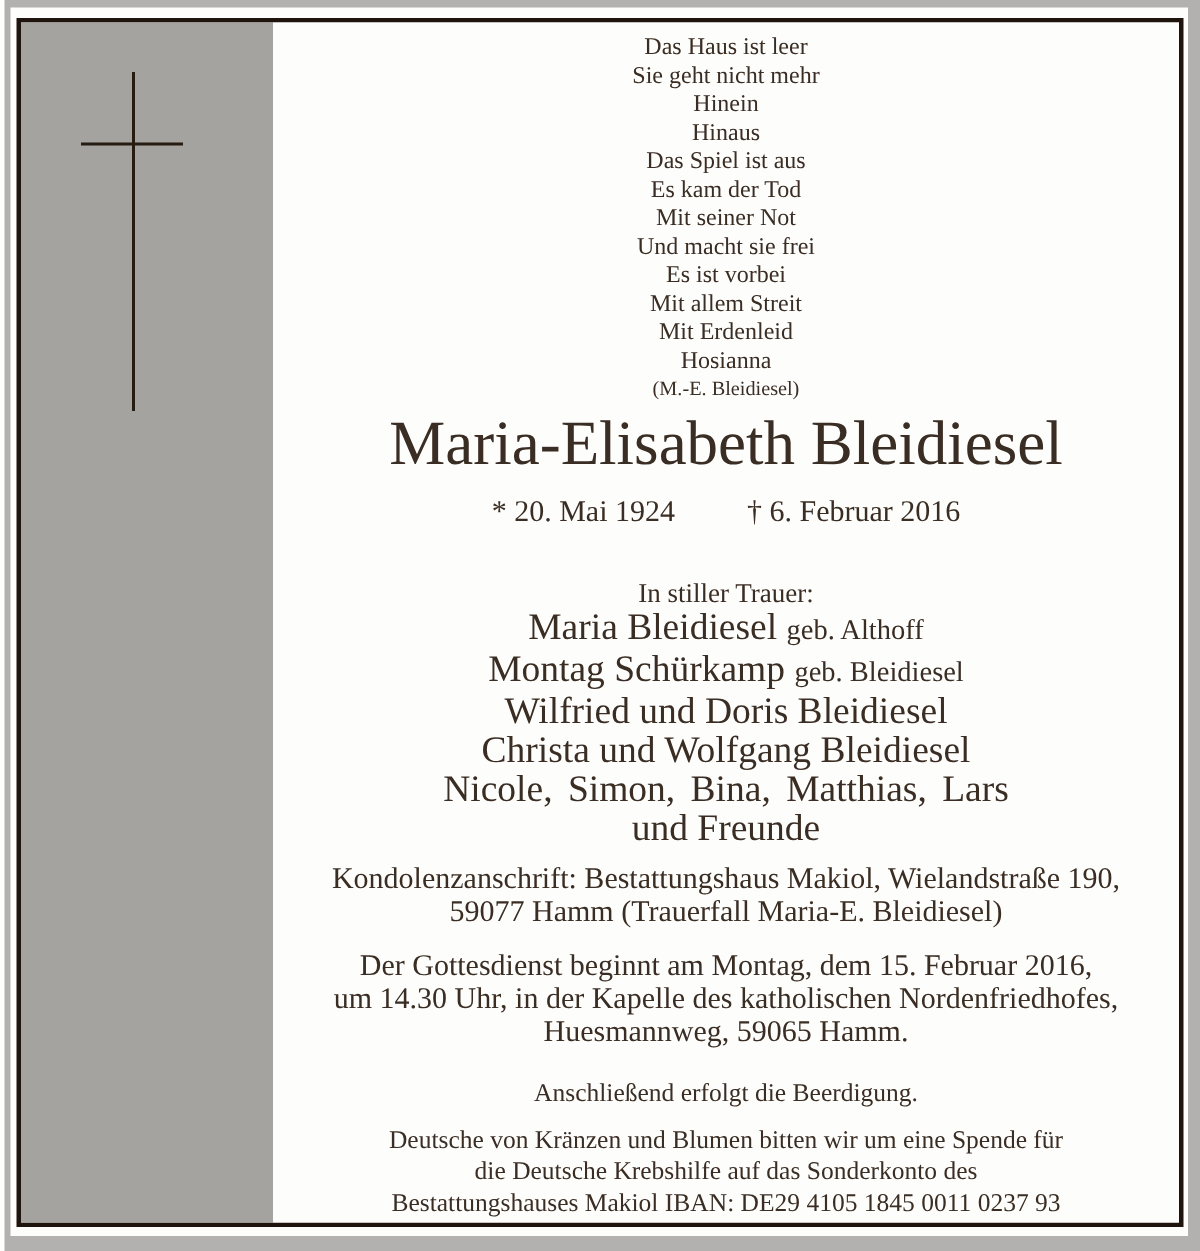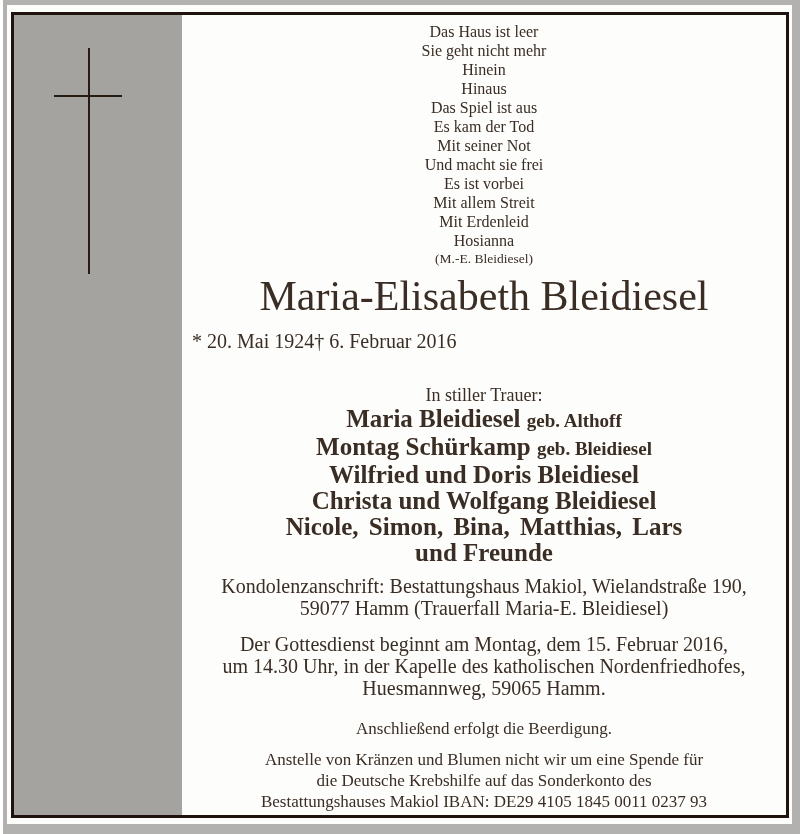--- a/index.html
+++ b/index.html
@@ -59,25 +59,25 @@
   .poem { font-size: 16px; line-height: 19px; }
   .poem-attribution { font-size: 13.5px; line-height: 17px; }
   .deceased-name {
     margin-top: 3px;
     font-size: 42px; line-height: 52px;
     white-space: nowrap;
   }
   .dates {
     margin-top: 8px;
     font-size: 20px; line-height: 23px;
-    display: flex; justify-content: flex-start; 
+    display: flex; justify-content: center; gap: 48px;
   }
   .intro { margin-top: 32px; font-size: 18px; line-height: 21px; }
   .mourners { font-size: 25px; line-height: 26px; }
-  .mourner-line { white-space: nowrap; font-weight: bold; }
+  .mourner-line { white-space: nowrap; }
   .mourner-line .suffix { font-size: 19px; }
   .mourner-line.spread { word-spacing: 4px; }
   .block { font-size: 20px; line-height: 22px; }
   .condolence { margin-top: 9px; }
   .service { margin-top: 14px; }
   .burial { margin-top: 19px; font-size: 17px; line-height: 21px; }
   .donation { margin-top: 10px; font-size: 17px; line-height: 21px; }
 </style>
 </head>
 <body>
@@ -151,20 +151,20 @@
 
     <div class="block service">
       <div>Der Gottesdienst beginnt am Montag, dem 15. Februar 2016,</div>
       <div>um 14.30 Uhr, in der Kapelle des katholischen Nordenfriedhofes,</div>
       <div>Huesmannweg, 59065 Hamm.</div>
     </div>
 
     <div class="burial">Anschließend erfolgt die Beerdigung.</div>
 
     <div class="donation">
-      <div>Anstelle von Kränzen und Blumen nicht wir um eine Spende für</div>
+      <div>Deutsche von Kränzen und Blumen bitten wir um eine Spende für</div>
       <div>die Deutsche Krebshilfe auf das Sonderkonto des</div>
       <div>Bestattungshauses Makiol IBAN: DE29 4105 1845 0011 0237 93</div>
       <div>(Trauerfall Maria-E. Bleidiesel)</div>
     </div>
 
   </div>
 </div>
 
 </body></html>

